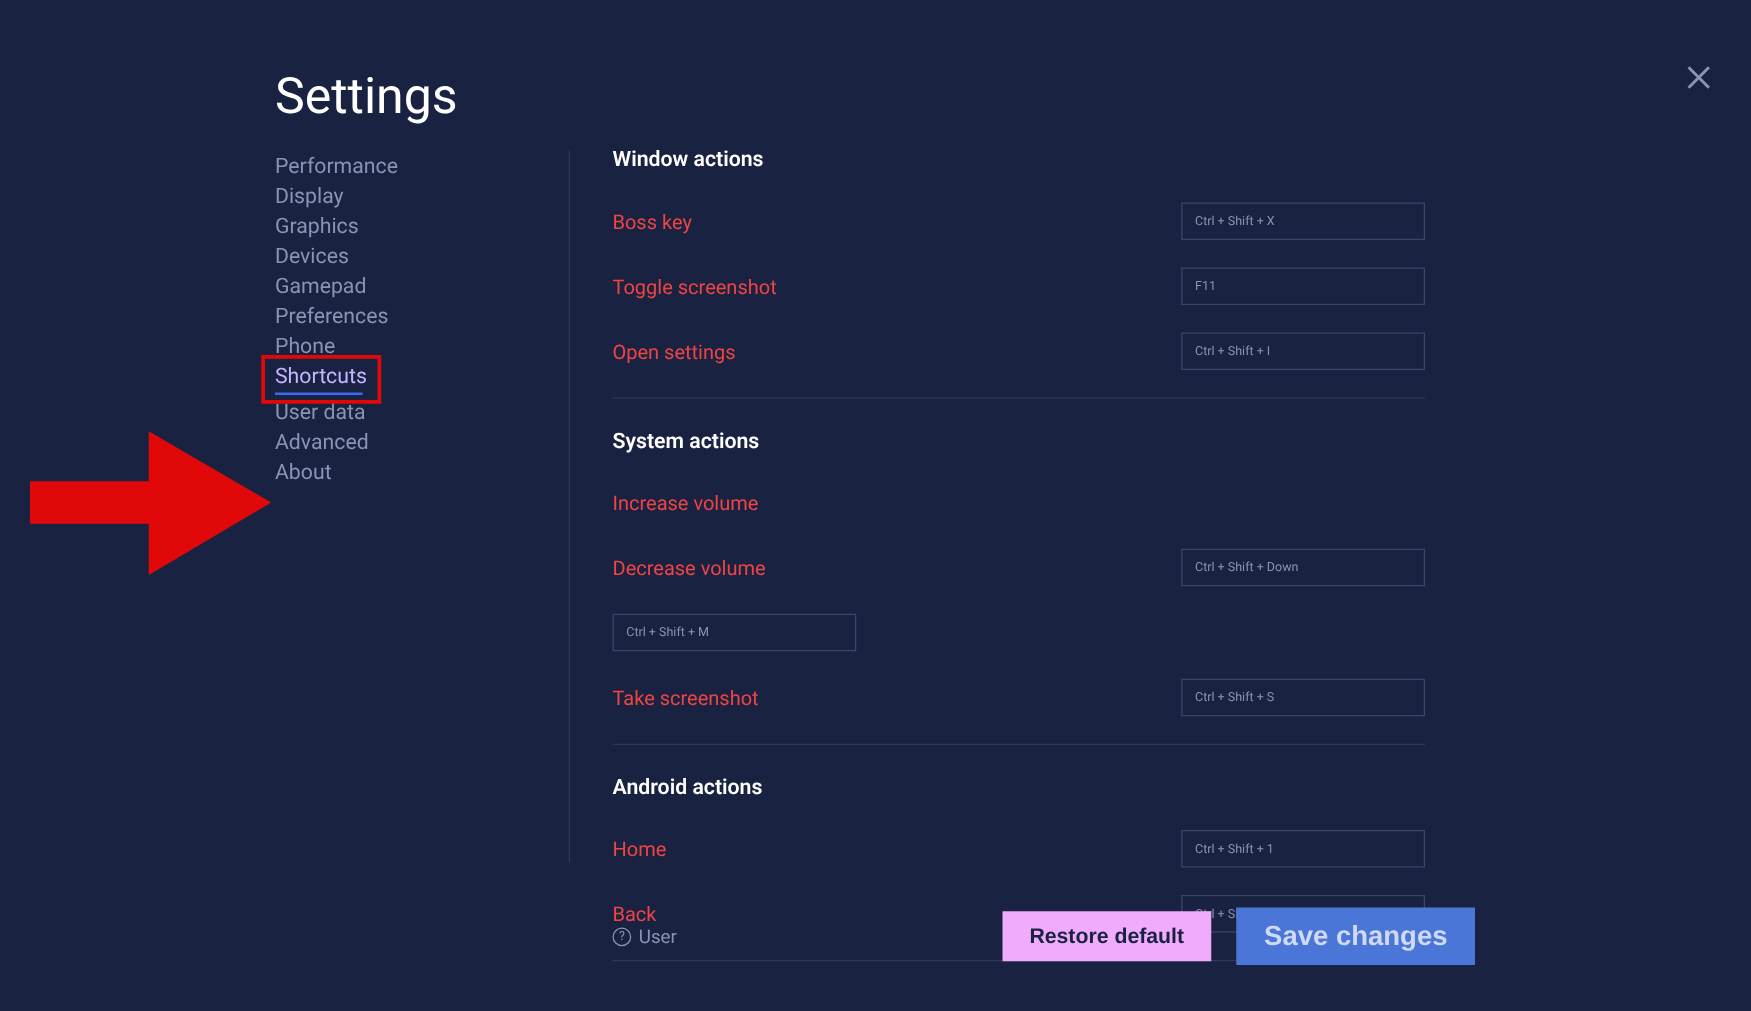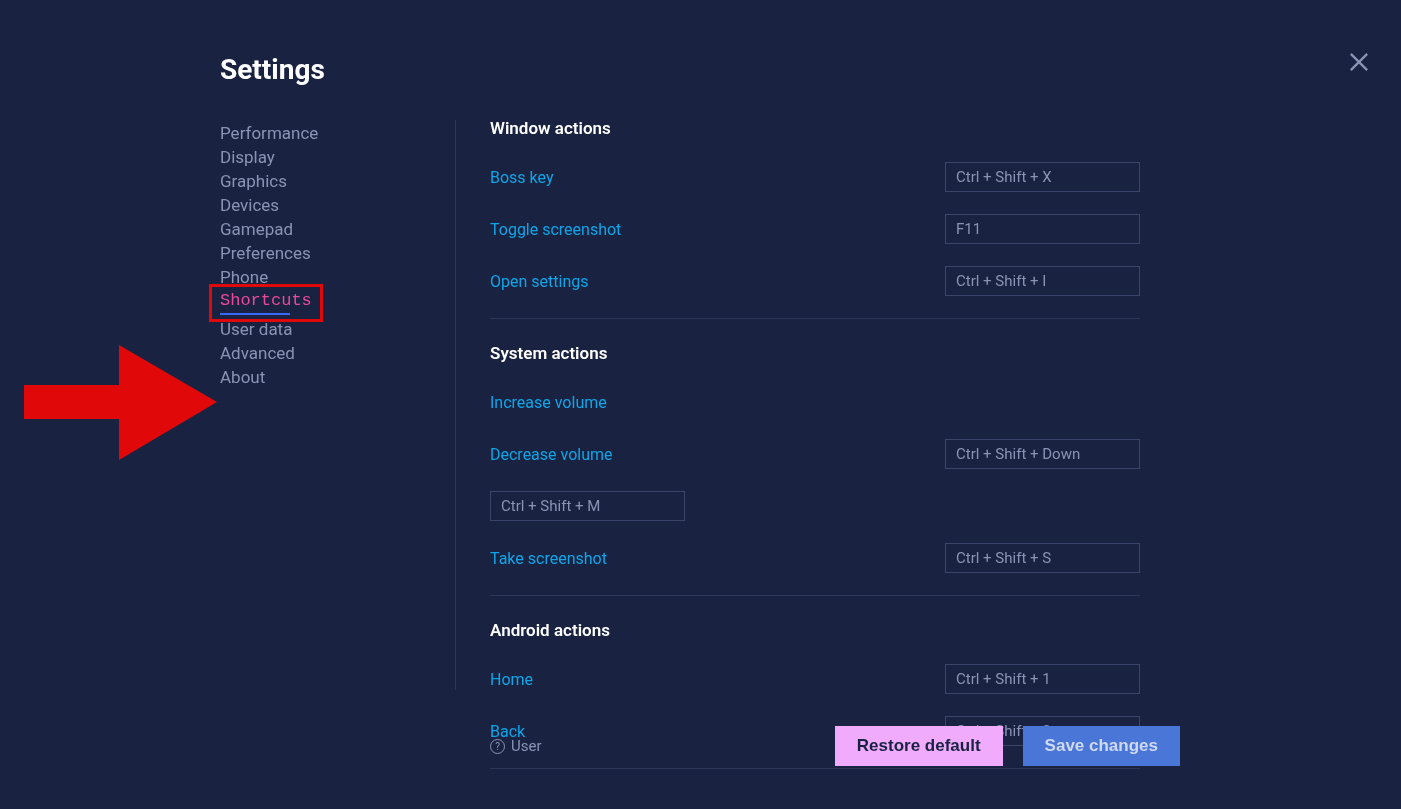--- a/index.html
+++ b/index.html
@@ -9,22 +9,22 @@
     background: #192341;
     font-family: -apple-system, BlinkMacSystemFont, "Segoe UI", Roboto, sans-serif;
     color: #fff;
     position: relative;
     overflow: hidden;
   }
   .page-title {
     position: absolute;
     left: 220px;
     top: 53px;
-    font-size: 28px;
-    font-weight: 700;
+    font-size: 40px;
+    font-weight: 400;
     color: #fff;
   }
   .close-btn {
     position: absolute;
     right: 28px;
     top: 48px;
     width: 28px;
     height: 28px;
     cursor: pointer;
     color: #8a93b3;
@@ -40,29 +40,28 @@
     gap: 4px;
   }
   .sidebar-item {
     color: #8a93b3;
     font-size: 17px;
     cursor: pointer;
     display: inline-block;
     width: fit-content;
   }
   .sidebar-item.active {
-    color: #ec4899;
+    color: #c4b5fd;
     border: 3px solid #e00808;
     padding: 4px 8px;
     margin-left: -11px;
     margin-top: -7px;
     margin-bottom: -7px;
     position: relative;
     z-index: 2;
-    font-family: Liberation Mono, monospace;
   }
   .sidebar-item.active .active-underline {
       display:block;
       height:2px;
       width:70px;
       background:#3a6af4;
       margin-top:3px;
   }
   .divider-vertical {
     position: absolute;
@@ -85,30 +84,30 @@
     margin-bottom: 24px;
   }
   .shortcut-row {
     display: flex;
     align-items: center;
     margin-bottom: 22px;
     height: 30px;
   }
   .shortcut-label {
     width: 455px;
-    color: #0ea5e9;
+    color: #ef4444;
     font-size: 16px;
   }
   .shortcut-value {
     width: 195px;
     height: 30px;
     border: 1px solid #3a4669;
     background: transparent;
     color: #8a93b3;
-    font-size: 15px;
+    font-size: 10px;
     padding: 0 10px;
     display: flex;
     align-items: center;
     cursor: pointer;
   }
   .hr {
     height: 1px;
     background: #2c3759;
     margin: 0 0 24px 0;
   }
@@ -145,21 +144,21 @@
     font-size: 17px;
     font-weight: 600;
     padding: 10px 22px;
     cursor: pointer;
   }
   .btn-save {
     margin-left: 20px;
     background: #4a76d8;
     color: #cfd9f1;
     border: none;
-    font-size: 17px;
+    font-size: 22px;
     font-weight: 600;
     padding: 10px 22px;
     cursor: pointer;
   }
   .arrow-annotation {
     position: absolute;
     left: 24px;
     top: 345px;
     z-index: 1;
   }

